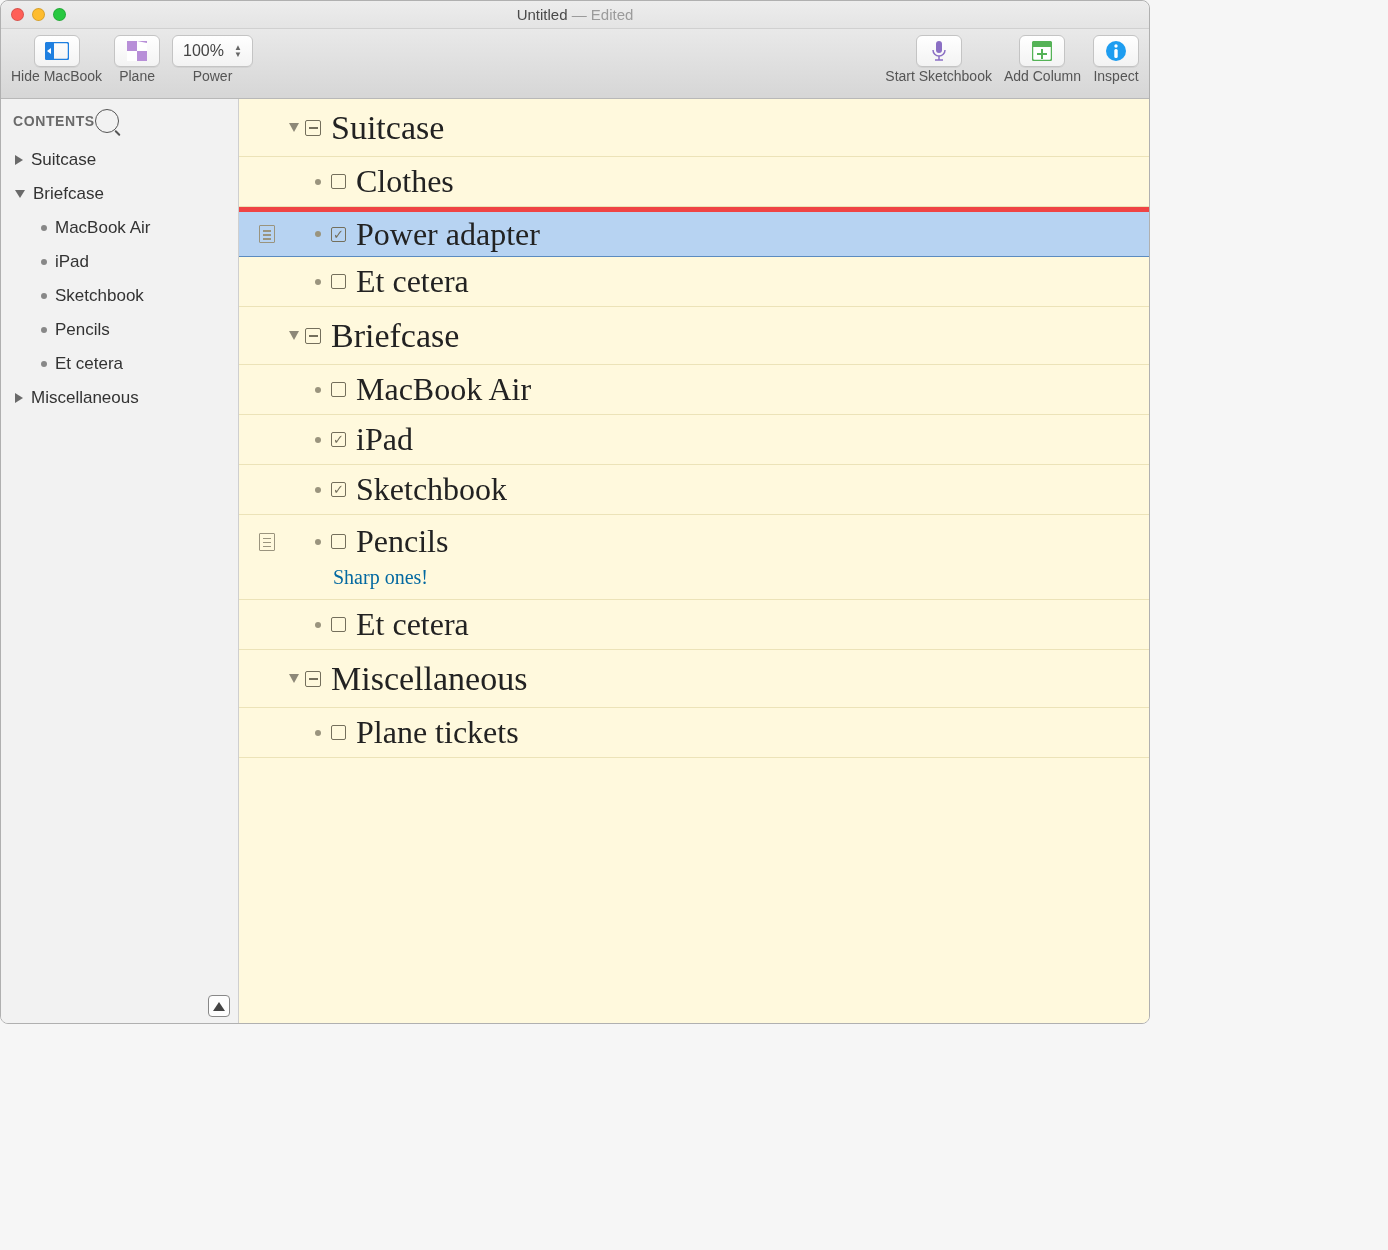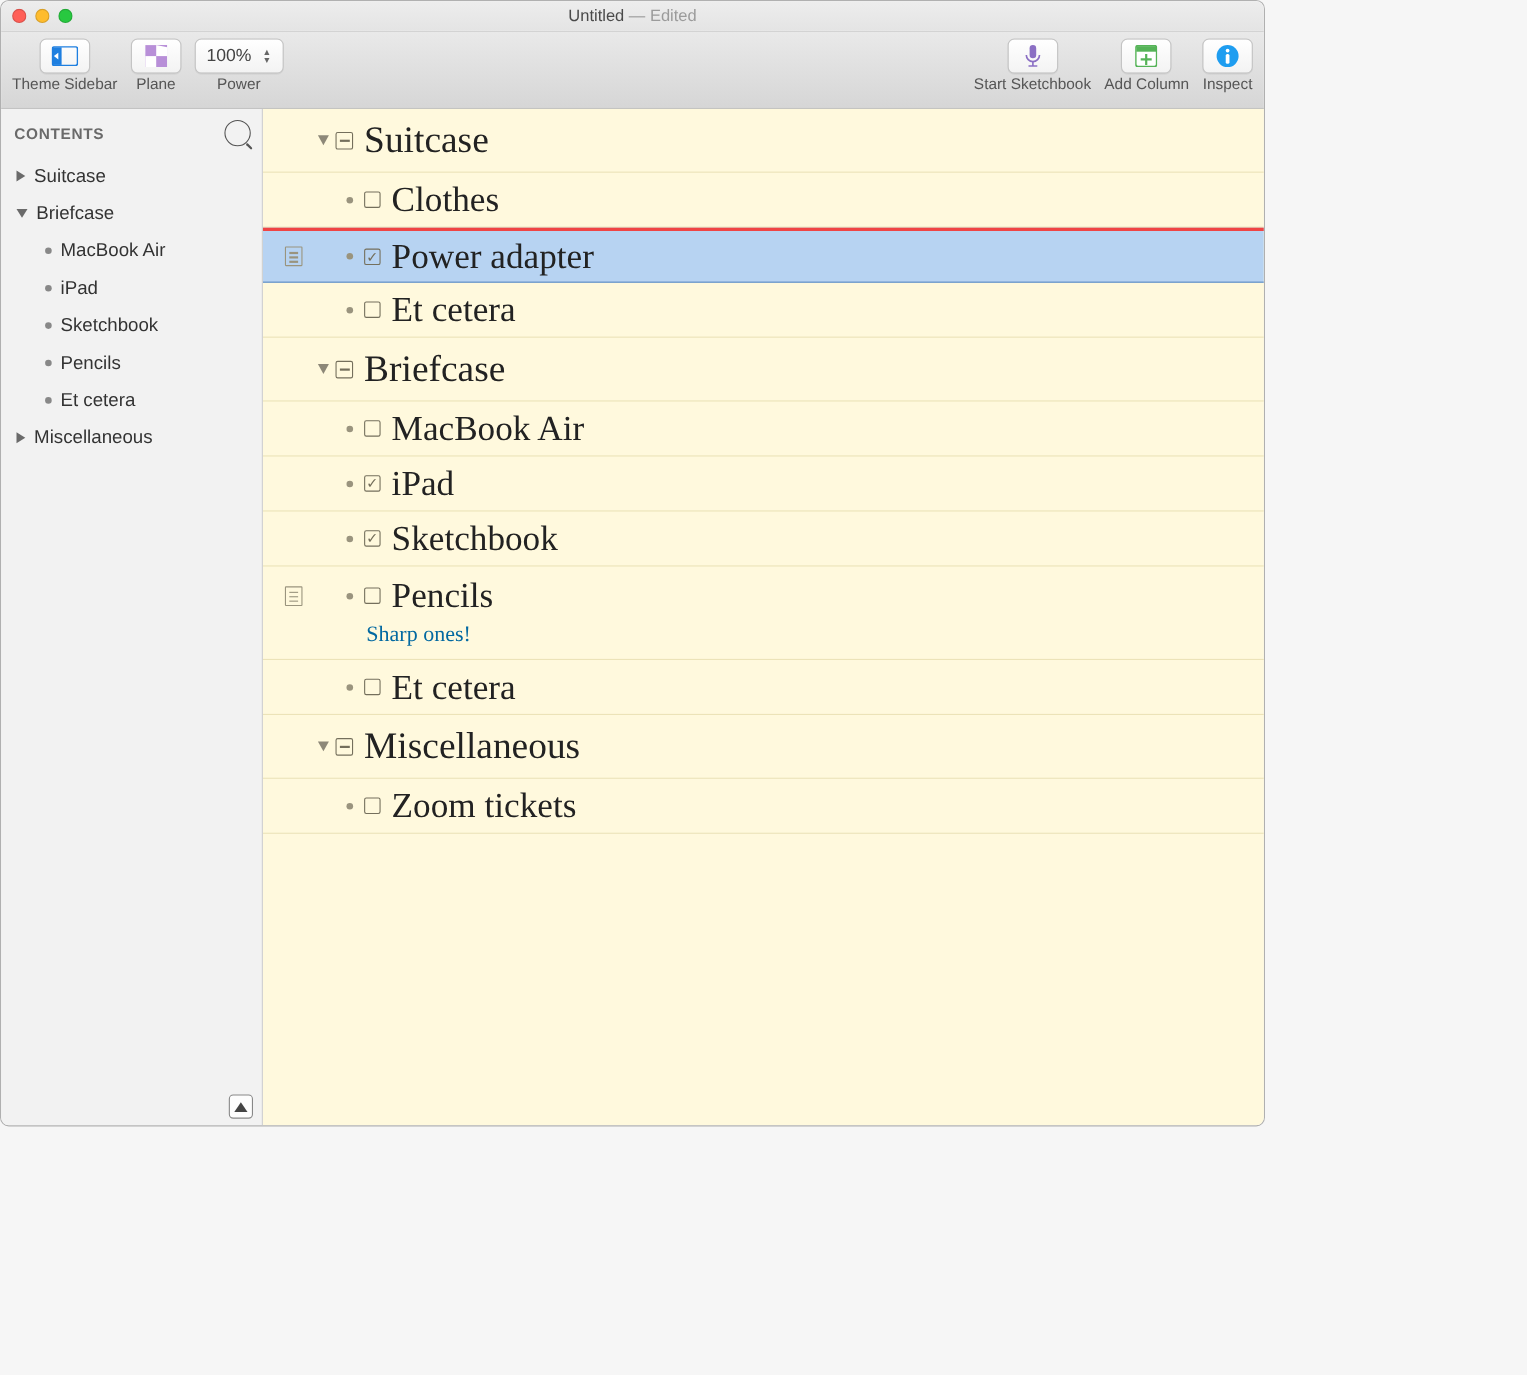--- a/index.html
+++ b/index.html
@@ -66,21 +66,21 @@
 
   
   .sidebar {
     width: 238px;
     background: #f2f2f2;
     border-right: 1px solid #cfcfcf;
     display:flex; flex-direction:column;
     position: relative;
   }
   .sidebar-header {
-    display:flex; align-items:center; justify-content:space-between;
+    display:flex; align-items:center; justify-content:flex-start;
     padding: 10px 10px 6px 12px;
   }
   .sidebar-title { font-size: 14px; font-weight: 600; color: #6a6a6a; letter-spacing: 0.6px; }
   .search-btn {
     width:24px; height:24px; border:1.5px solid #555; border-radius:50%;
     display:flex; align-items:center; justify-content:center; position:relative;
   }
   .search-btn::after {
     content:""; position:absolute; width:7px; height:2px; background:#555;
     bottom:-2px; right:-3px; transform:rotate(45deg); border-radius:1px;
@@ -110,21 +110,21 @@
   .row {
     display:flex; align-items:center;
     border-bottom: 1px solid #ece3b8;
     min-height: 50px;
     padding-left: 6px;
     position:relative;
   }
   .row.section { min-height: 58px; }
   .row.selected {
     background:#b7d3f2;
-    border-top:3px solid #ef4444;
+    border-top:5px solid #ef4444;
     border-bottom:1px solid #5b8bc0;
   }
   .gutter { width:44px; display:flex; justify-content:center; color:#9a947e;}
   .note-glyph {
     width:16px; height:18px; border:1.5px solid #9a947e; border-radius:1px;
     position:relative;
   }
   .note-glyph::before, .note-glyph::after {
     content:""; position:absolute; left:3px; right:3px; height:1.5px; background:#9a947e;
   }
@@ -171,21 +171,21 @@
 
 <div class="toolbar">
   <div class="tool-group">
     <div class="tool-btn">
       <svg width="24" height="18">
         <rect x="0.5" y="0.5" width="23" height="17" rx="2" fill="none" stroke="#1e7fe0" stroke-width="1.5"></rect>
         <rect x="1" y="1" width="8" height="16" fill="#1e7fe0"></rect>
         <polygon points="6,6 6,12 2,9" fill="#fff"></polygon>
       </svg>
     </div>
-    <div class="tool-label">Theme Sidebar</div>
+    <div class="tool-label">Hide MacBook</div>
   </div>
 
   <div class="tool-group">
     <div class="tool-btn">
       <svg width="20" height="20">
         <rect x="0" y="0" width="20" height="20" fill="#b88fd8"></rect>
         <rect x="10" y="0" width="10" height="10" fill="#ffffff"></rect>
         <rect x="0" y="10" width="10" height="10" fill="#ffffff"></rect>
         <polygon points="10,0 20,0 20,2" fill="#b88fd8"></polygon>
       </svg>
@@ -385,18 +385,18 @@
         <span class="handle"></span>
         <span class="state-box dash"></span>
         <span class="row-title section-title">Miscellaneous</span>
       </div>
     </div>
     <div class="row">
       <div class="gutter"></div>
       <div class="indent1" style="display:flex;align-items:center;">
         <span class="bullet"></span>
         <span class="checkbox"></span>
-        <span class="row-title">Zoom tickets</span>
+        <span class="row-title">Plane tickets</span>
       </div>
     </div>
 
   </div>
 </div>
 
 </body></html>

